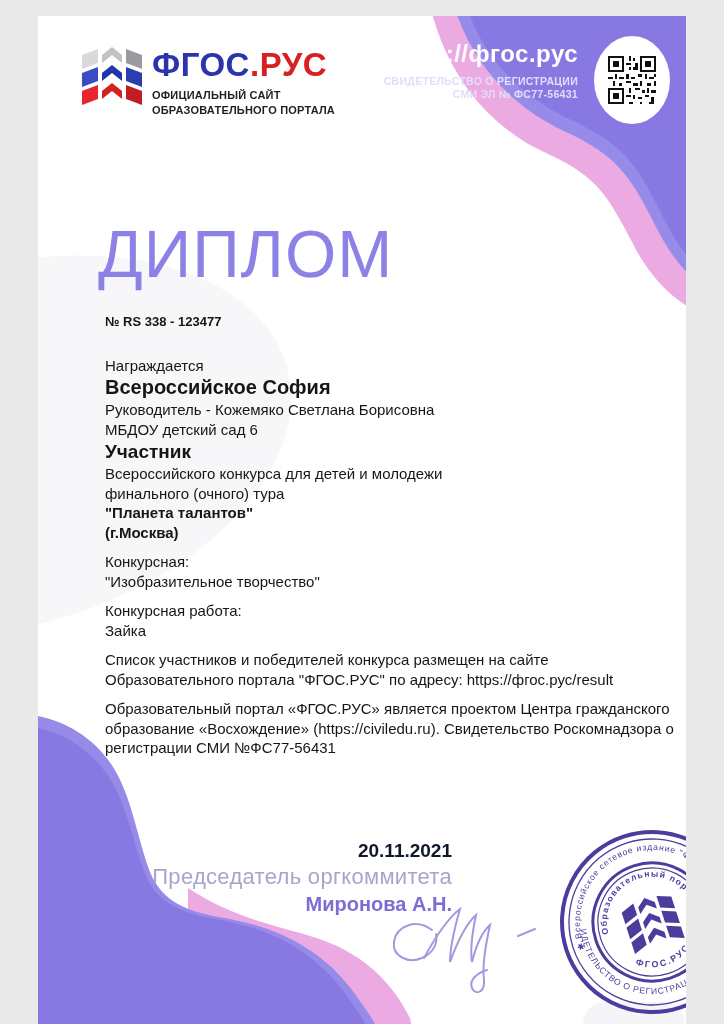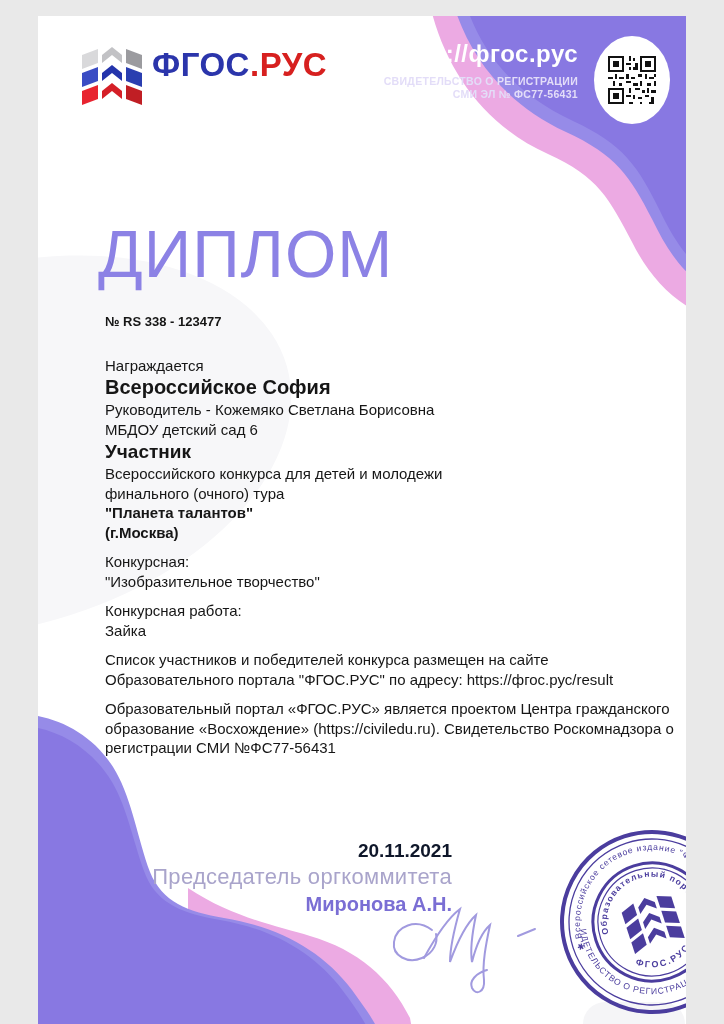--- a/index.html
+++ b/index.html
@@ -77,20 +77,24 @@
         <polygon points="20,27 30,19 40,27 40,35 30,27 20,35" fill="#2434ac"></polygon>
         <polygon points="44,21 60,27 60,41 44,35" fill="#2a3eb0"></polygon>
 
         <polygon points="0,45 16,39 16,53 0,59" fill="#e82430"></polygon>
         <polygon points="20,45 30,37 40,45 40,53 30,45 20,53" fill="#d51f27"></polygon>
         <polygon points="44,39 60,45 60,59 44,53" fill="#c01e24"></polygon>
       </svg>
     </div>
     <div class="logo-text">
       <div class="brand"><span class="brand-blue">ФГОС</span><span class="brand-red">.</span><span class="brand-red">РУС</span></div>
+      <div class="tagline">
+        <div>ОФИЦИАЛЬНЫЙ САЙТ</div>
+        <div>ОБРАЗОВАТЕЛЬНОГО ПОРТАЛА</div>
+      </div>
     </div>
   </div>
 
   <div class="site">
     <div class="site-url">https://фгос.рус</div>
     <div class="site-reg">
       <div>СВИДЕТЕЛЬСТВО О РЕГИСТРАЦИИ</div>
       <div>СМИ ЭЛ № ФС77-56431</div>
     </div>
   </div>

